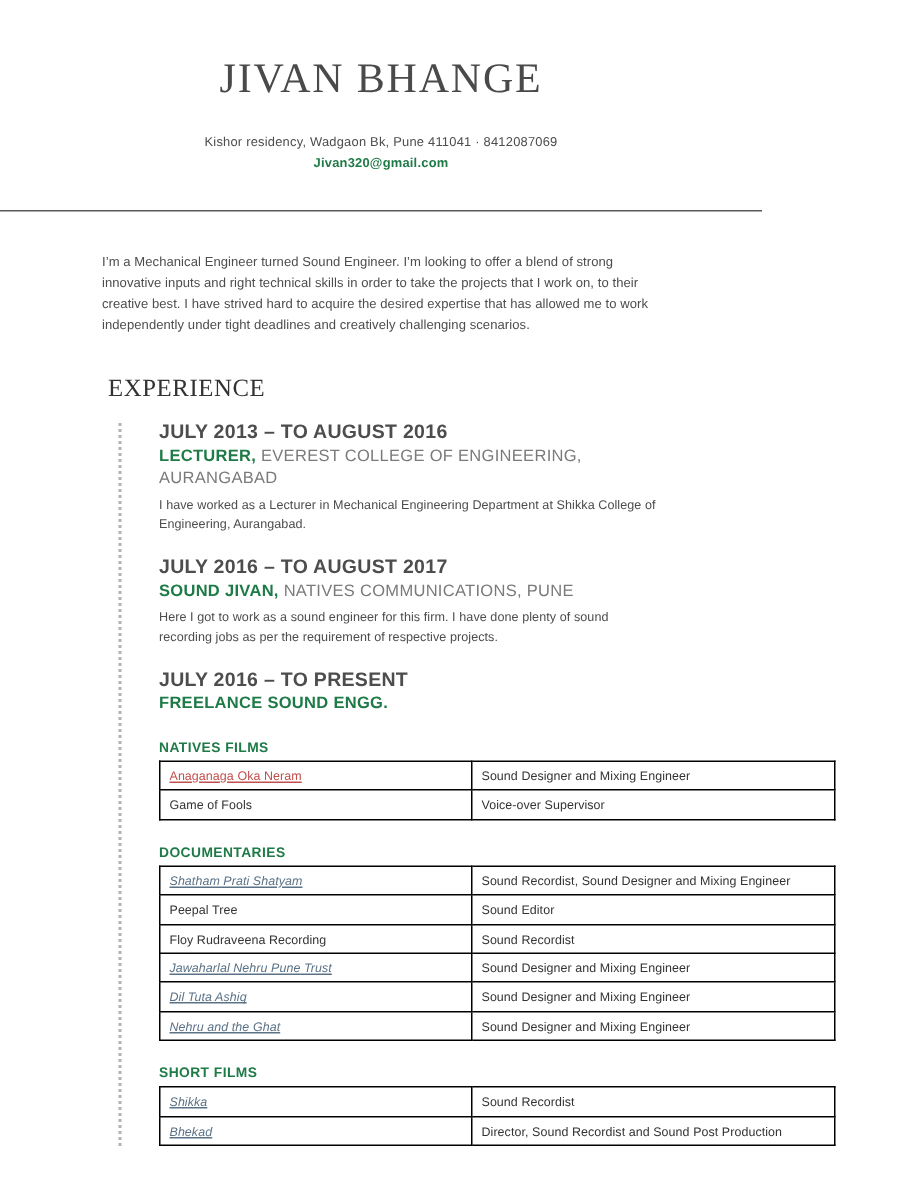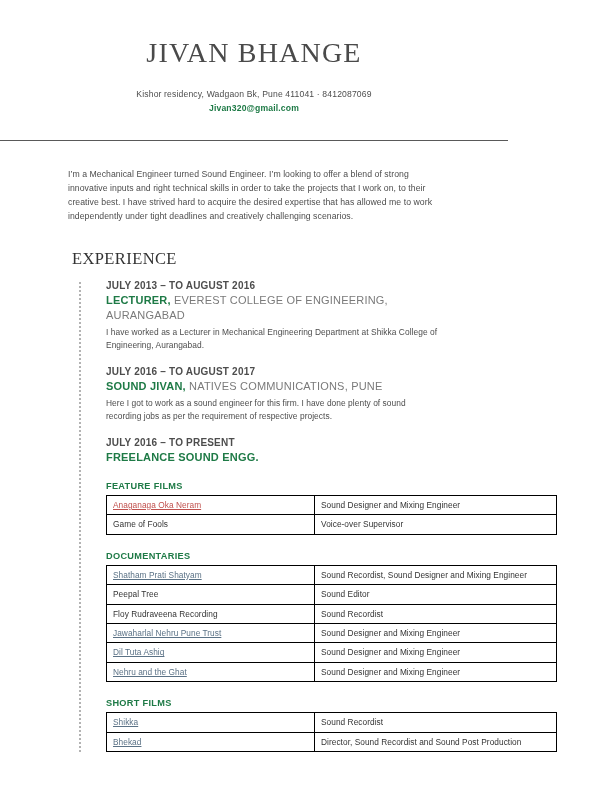--- a/index.html
+++ b/index.html
@@ -88,21 +88,21 @@
     left: 79px;
     top: 2px;
     bottom: 0;
     width: 0;
     border-left: 2px dotted #b3b3b3;
   }
 
   
   .job { margin-bottom: 13px; }
   .job-date {
-    font-size: 10px;
+    font-size: 13px;
     font-weight: bold;
     color: #4d4d4d;
     letter-spacing: 0.2px;
     margin-bottom: 2px;
   }
   .job-title {
     font-size: 11px;
     color: #7a7a7a;
     letter-spacing: 0.2px;
     line-height: 1.35;
@@ -144,21 +144,21 @@
   }
   table.films td.col-title { width: 196px; }
   table.films td.col-role  { width: 230px; }
 
   a.film-link {
     text-decoration: underline;
     font-size: 8.3px;
     text-align: right;
   }
   a.link-rust { color: #c0504d; }
-  a.link-slate { color: #5b7286; }
+  a.link-slate { color: #5b7286; font-style: italic; }
 </style>
 </head>
 <body>
 
 <div class="page">
 
   <div class="header">
     <h1 class="name">JIVAN BHANGE</h1>
     <div class="contact-line">Kishor residency, Wadgaon Bk, Pune 411041 · 8412087069</div>
     <div class="email">Jivan320@gmail.com</div>
@@ -184,21 +184,21 @@
           <div class="job-desc">Here I got to work as a sound engineer for this firm. I have done plenty of sound recording jobs as per the requirement of respective projects.</div>
         </div>
         <div class="job">
           <div class="job-date">JULY 2016 – TO PRESENT</div>
           <div class="job-title"><span class="role">FREELANCE SOUND ENGG.</span><span></span></div>
         </div>
       </div>
 
     <div id="films-container">
         <div class="films-block">
-          <div class="films-heading">FEATURE FILMS</div>
+          <div class="films-heading">NATIVES FILMS</div>
           <table class="films">
             <tbody>
               <tr>
                 <td class="col-title"><a class="film-link link-rust" href="#">Anaganaga Oka Neram</a></td>
                 <td class="col-role">Sound Designer and Mixing Engineer</td>
               </tr>
               <tr>
                 <td class="col-title"><span>Game of Fools</span></td>
                 <td class="col-role">Voice-over Supervisor</td>
               </tr>

